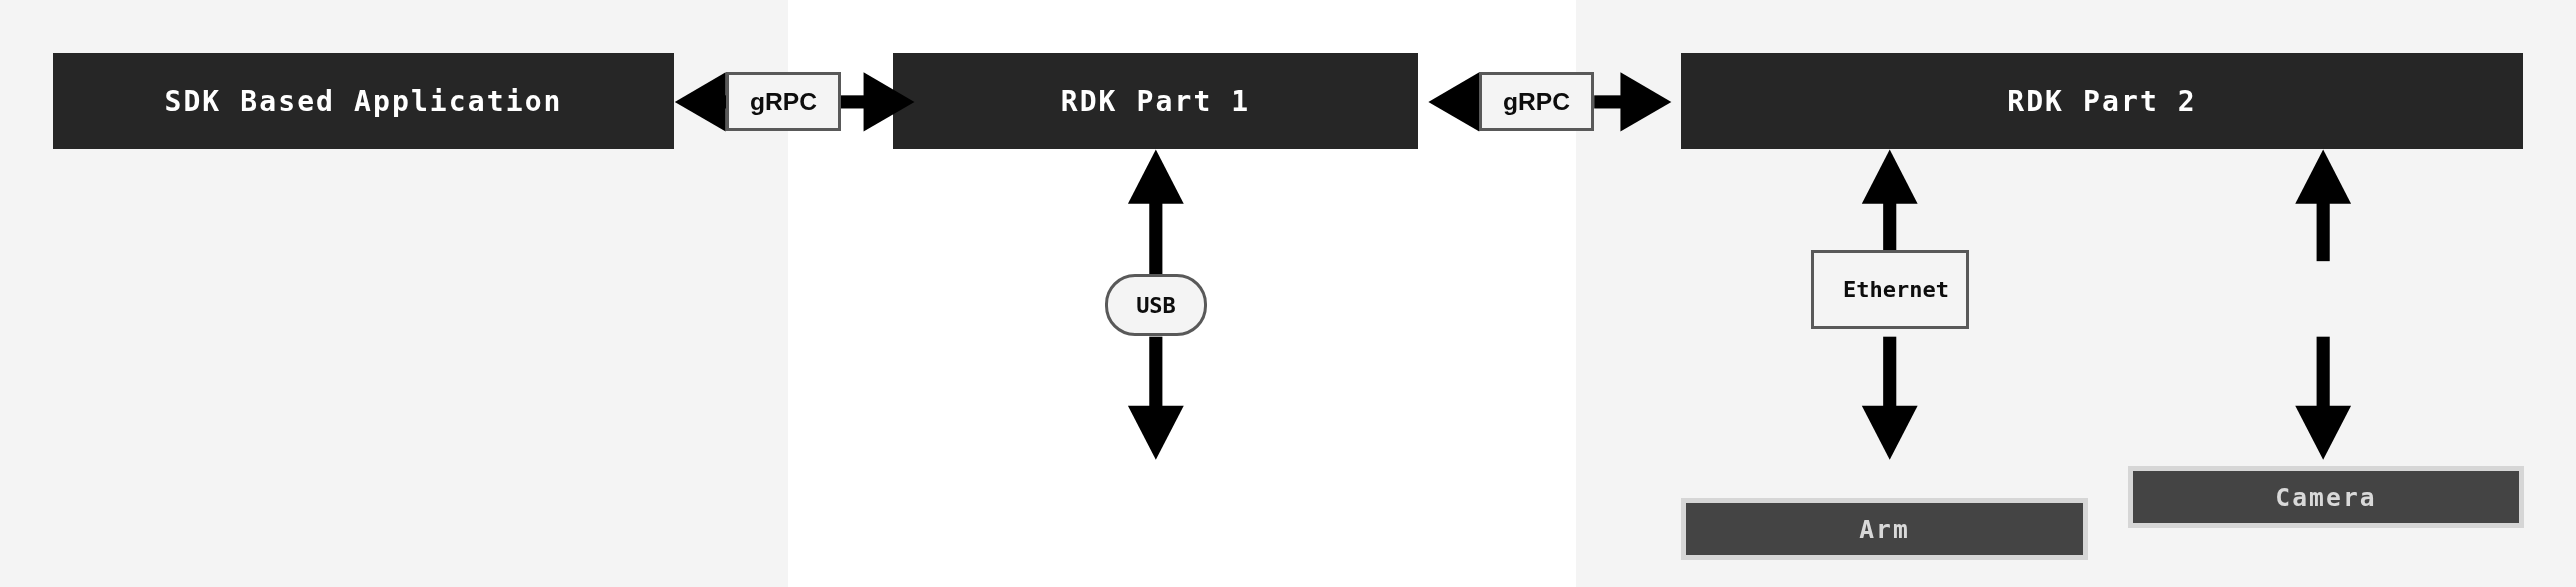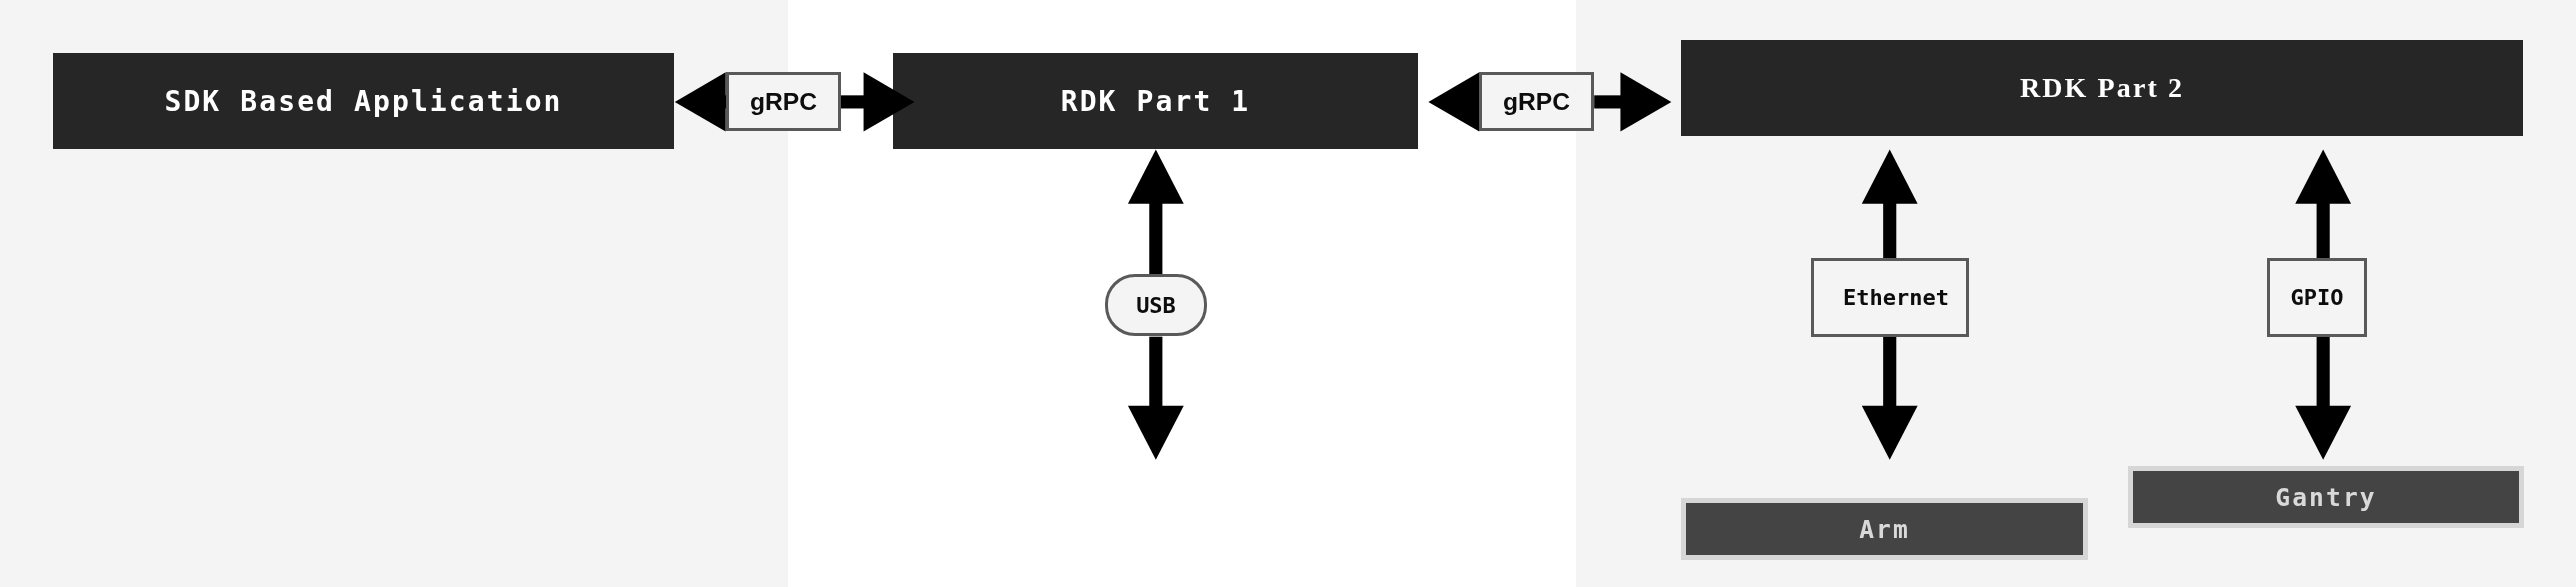--- a/index.html
+++ b/index.html
@@ -151,51 +151,48 @@
   </svg>
 
   <div class="node-dark" style="left:53px; top:53px; width:621px; height:96px;">
     <span>SDK Based Application</span>
   </div>
 
   <div class="node-dark" style="left:893px; top:53px; width:525px; height:96px;">
     <span>RDK Part 1</span>
   </div>
 
-  <div class="node-dark" style="left:1681px; top:40px; width:842px; height:96px;font-family:Liberation Serif, serif;">
+  <div class="node-dark" style="left:1681px; top:53px; width:842px; height:96px;">
     <span>RDK Part 2</span>
   </div>
 
   <div class="chip sans" style="left:726px; top:72px; width:115px; height:59px;">
     <span>gRPC</span>
   </div>
 
   <div class="chip sans" style="left:1479px; top:72px; width:115px; height:59px;">
     <span>gRPC</span>
   </div>
 
   <div class="chip" style="left:1105px; top:274px; width:102px; height:62px;border-radius:30px;">
     <span>USB</span>
   </div>
 
-  <div class="chip" style="left:1811px; top:258px; width:158px; height:79px;padding-left:12px;">
+  <div class="chip" style="left:1811px; top:250px; width:158px; height:79px;padding-left:12px;">
     <span>Ethernet</span>
   </div>
 
-  <div class="chip" style="left:2267px; top:258px; width:100px; height:79px;">
-    <span>GPIO</span>
-  </div>
 
 
   <div class="node-device" style="left:1681px; top:466px; width:407px; height:62px;margin-top:32px;">
     <div class="inner">
       <span>Arm</span>
     </div>
   </div>
 
   <div class="node-device" style="left:2128px; top:466px; width:396px; height:62px;">
     <div class="inner">
-      <span>Gantry</span>
+      <span>Camera</span>
     </div>
   </div>
 
 </div>
 
 
 </body></html>

